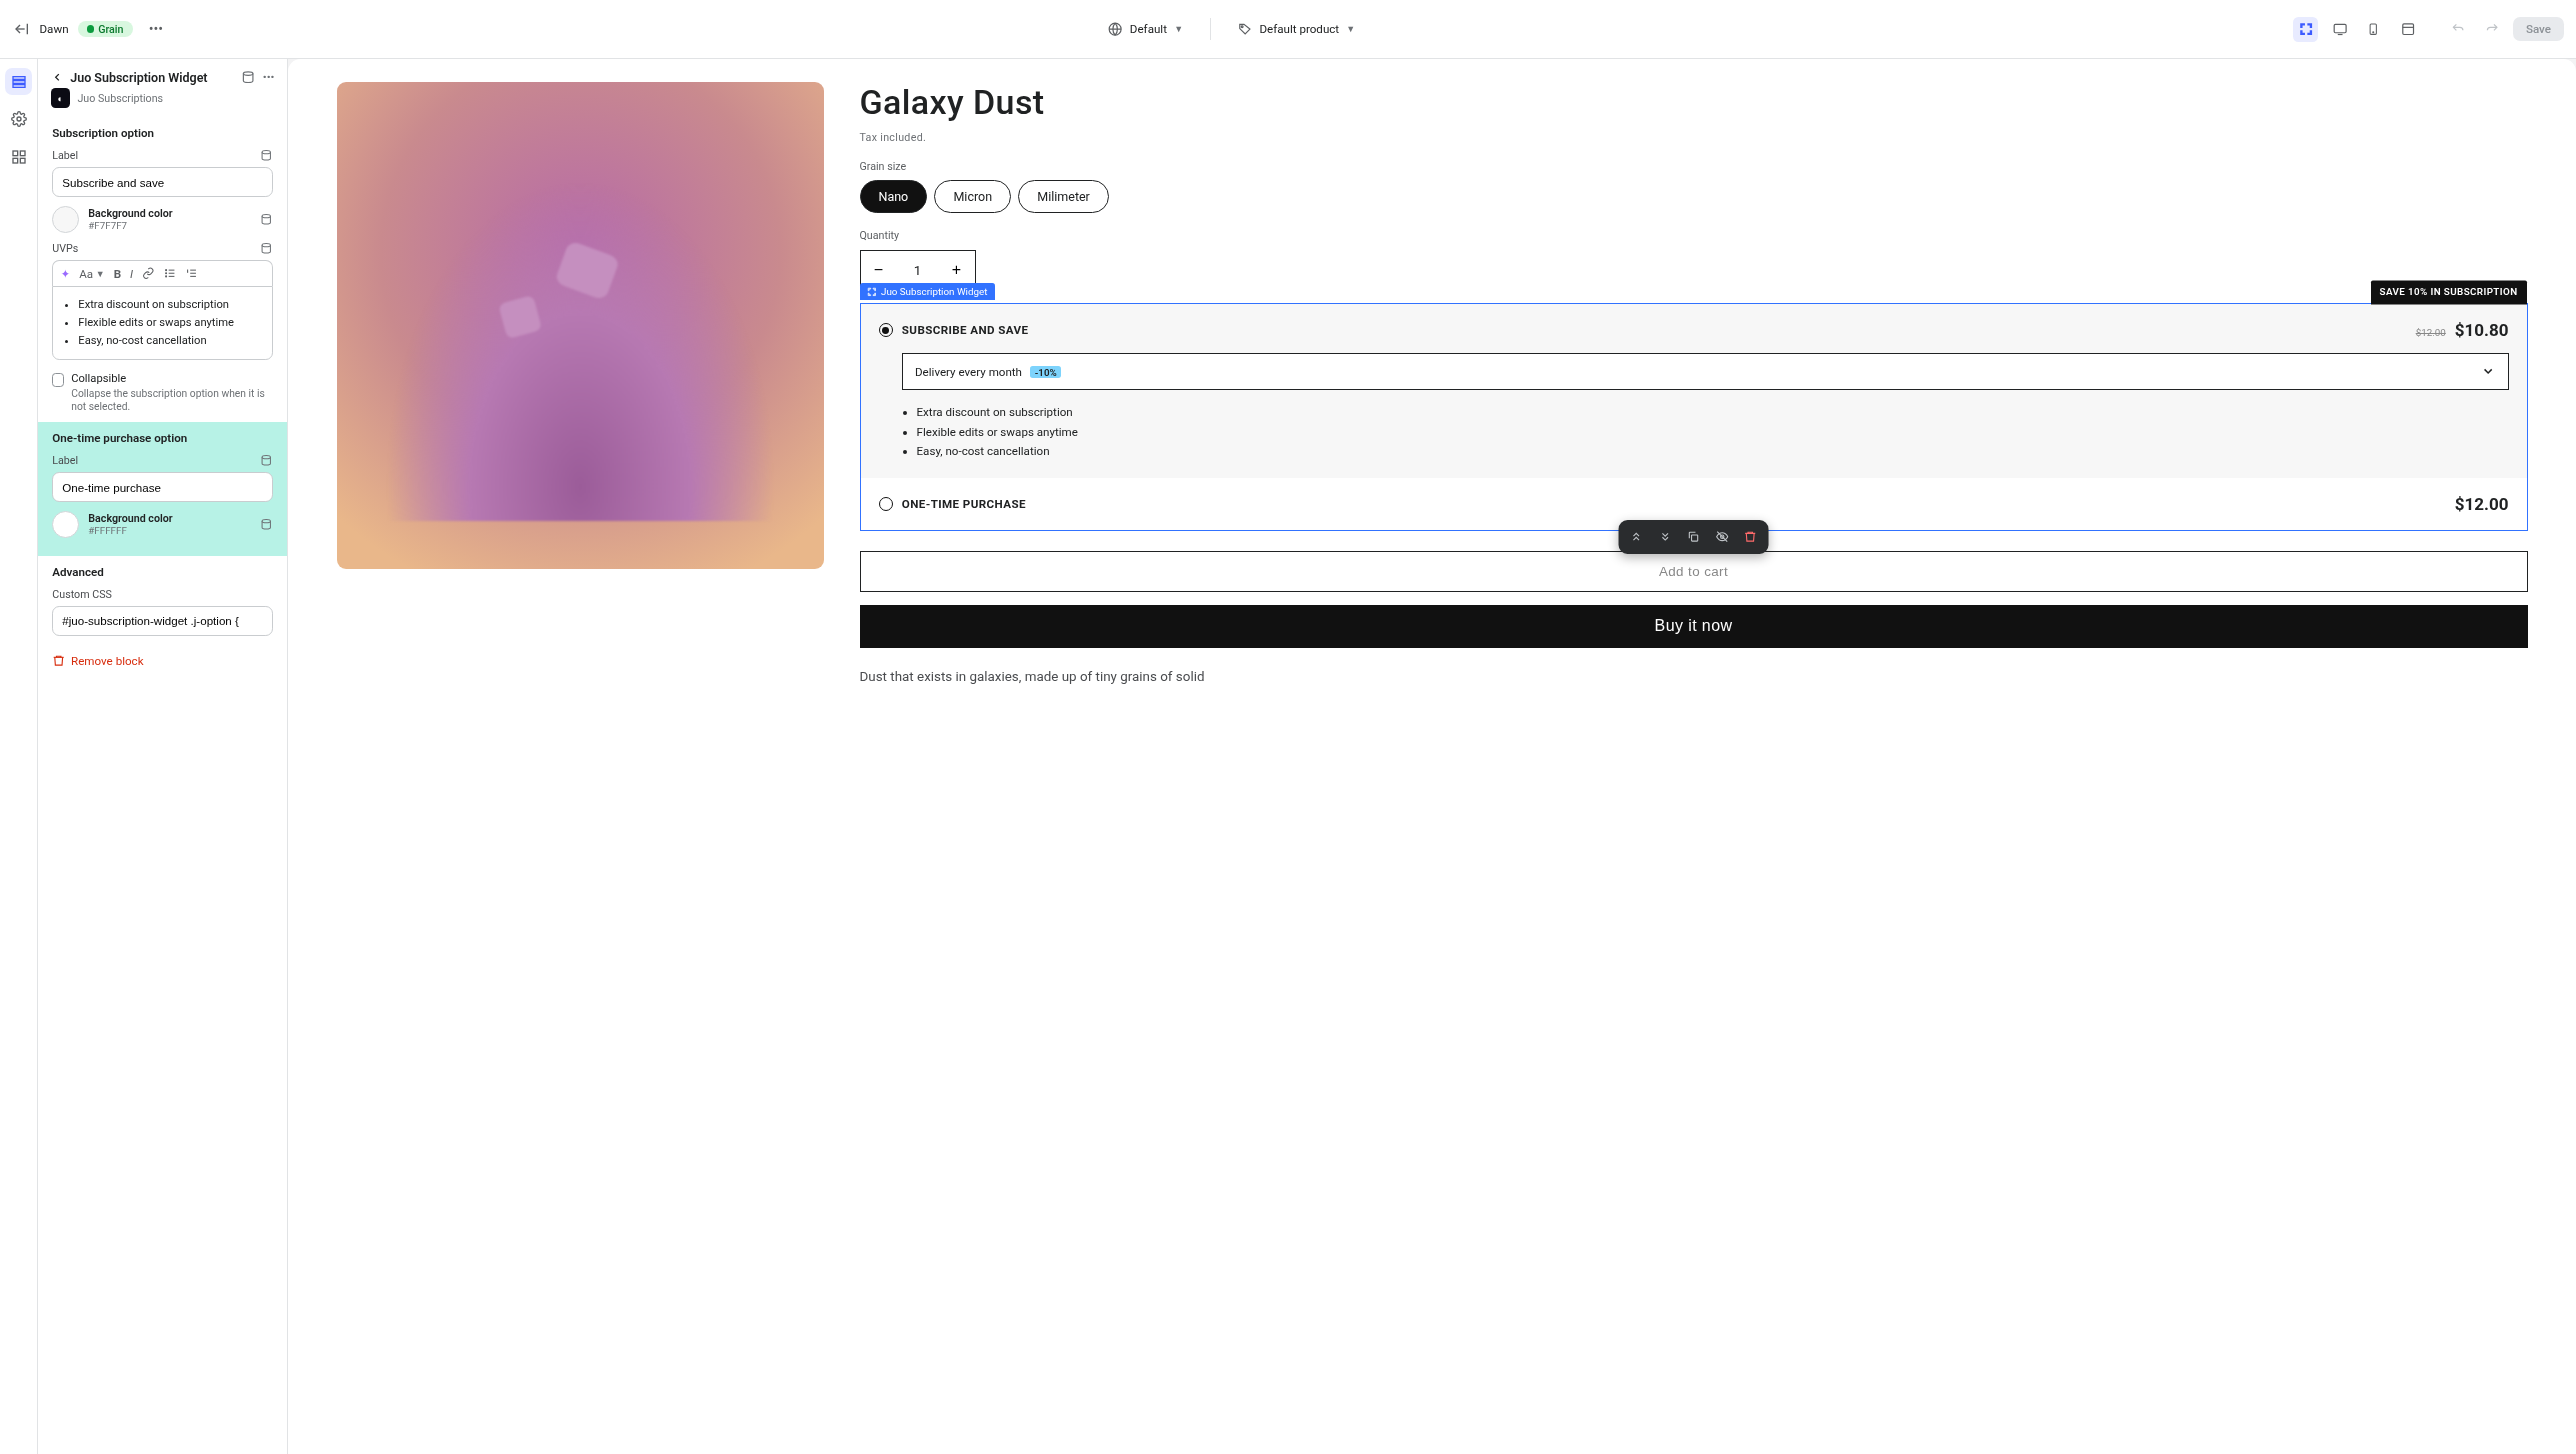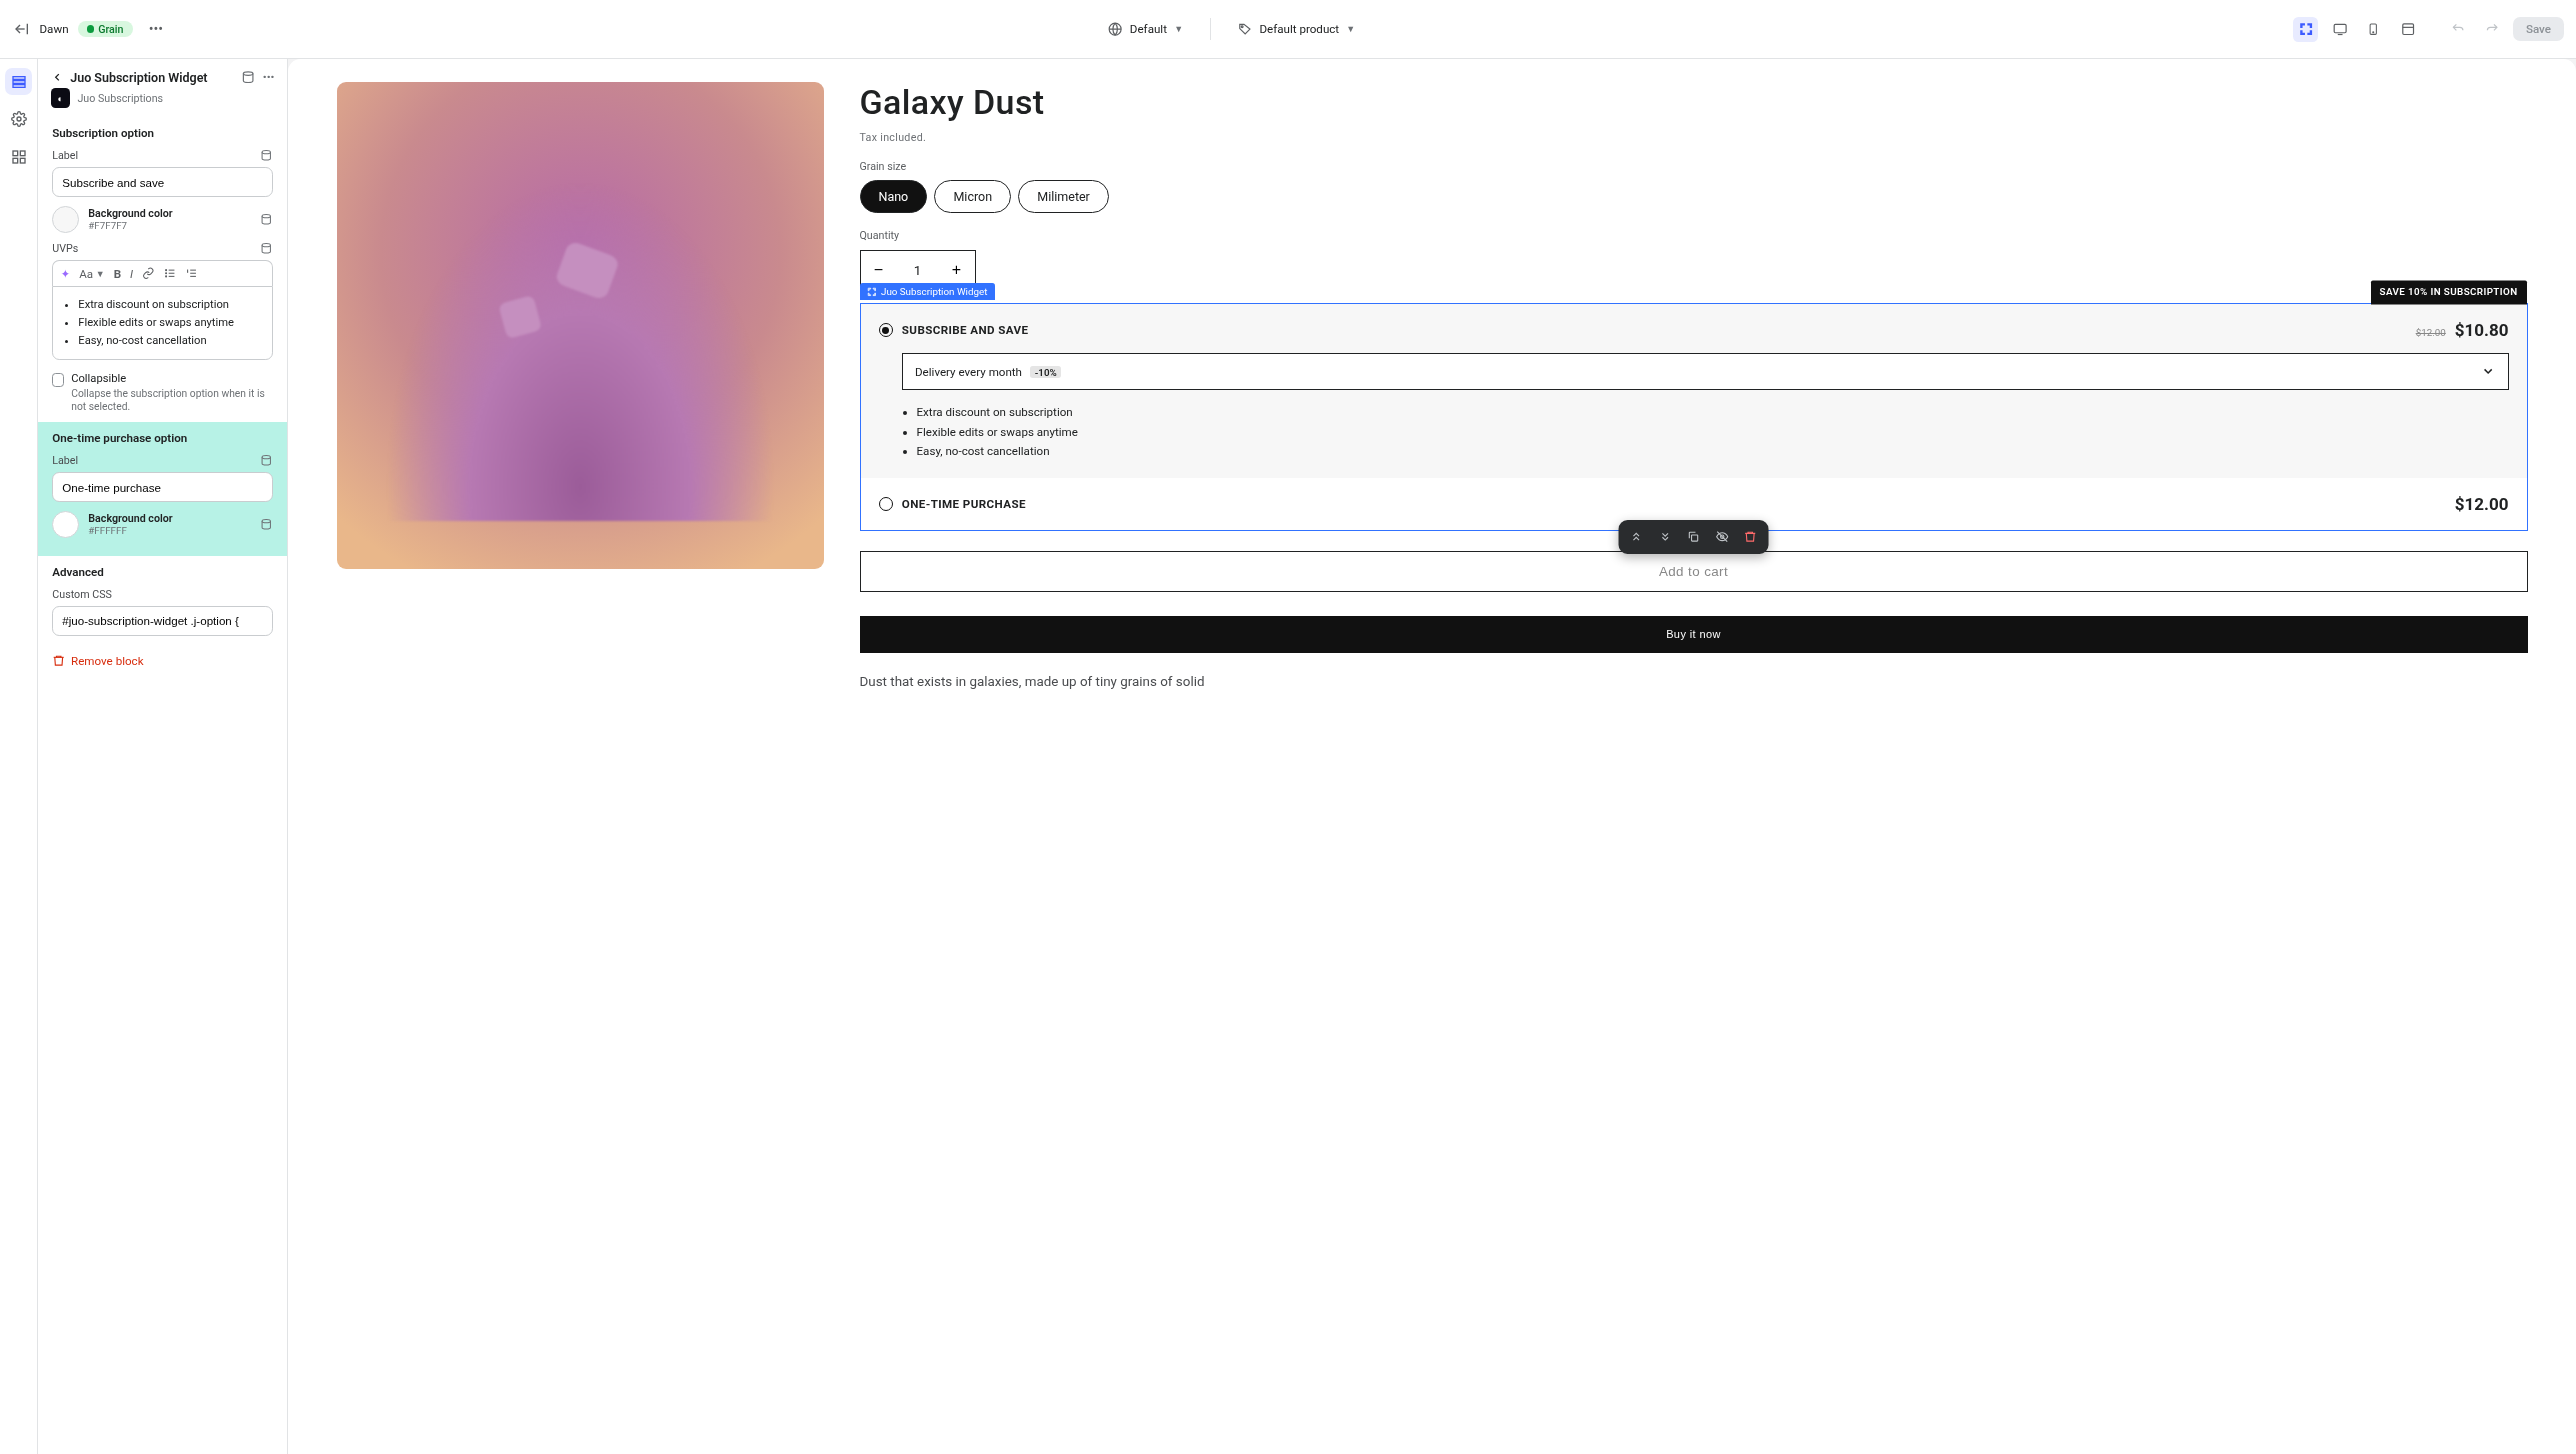--- a/index.html
+++ b/index.html
@@ -94,29 +94,29 @@
 .wopt { padding:16px 18px; }
 .wopt.sub { background:#f7f7f7; }
 .wopt-head { display:flex; align-items:center; gap:9px; }
 .radio { width:14.3px;height:14.3px;border-radius:50%;border:1.3px solid #111; position:relative; }
 .radio.on::after { content:''; position:absolute; inset:2.7px; background:#111; border-radius:50%; }
 .wlbl { font-weight:700; font-size:11.6px; letter-spacing:0.4px; flex:1; }
 .wprices { display:flex; align-items:baseline; gap:9px; }
 .oldp { text-decoration:line-through; color:#888; font-size:9.8px; }
 .newp { font-size:17px; font-weight:700; }
 .freqsel { margin:12.5px 0 12.5px 23px; border:0.9px solid #202223; padding:10.7px 12.5px; display:flex; align-items:center; justify-content:space-between; cursor:pointer; background:#fff; }
-.freqsel .disc { background:#e5e5e5; padding:0.9px 4.5px; font-size:9.8px; font-weight:600; border-radius:2.7px; margin-left:5.4px; }
+.freqsel .disc { background:#7dd3fc; padding:0.9px 4.5px; font-size:9.8px; font-weight:600; border-radius:2.7px; margin-left:5.4px; }
 .uvplist { margin-left:38px; list-style:disc; font-size:11.6px; line-height:1.7; }
 
 .floatbar { position:absolute; left:50%; transform:translateX(-50%); bottom:-23px; background:#2a2c2e; border-radius:9px; display:flex; padding:5.4px 7.2px; gap:5.4px; box-shadow:0 3.6px 10.7px rgba(0,0,0,0.3); }
 .floatbar .fb { width:23px;height:23px; display:flex;align-items:center;justify-content:center; color:#bfc3c7; cursor:pointer; border-radius:4.5px; }
 .floatbar .fb.del { color:#ff6b6b; }
 
 .atc { width:100%; margin-top:19.7px; padding:12px; border:0.9px solid #202223; background:#fff; font-size:13.4px; letter-spacing:0.4px; cursor:pointer; color:#888;}
-.buynow { width:100%; margin-top:24px; padding:12.5px; border:none; background:#111; color:#fff; font-size:11px; letter-spacing:0.4px; cursor:pointer; }
+.buynow { width:100%; margin-top:13px; padding:12.5px; border:none; background:#111; color:#fff; font-size:16px; letter-spacing:0.4px; cursor:pointer; }
 .pdesc { margin-top:18px; font-size:13.4px; color:#4a4c4f; line-height:1.6; }
 
 svg { display:block; }
 </style>
 </head>
 <body>
 
 <div class="topbar">
   <div class="tb-left">
     <span class="exit-icon">

